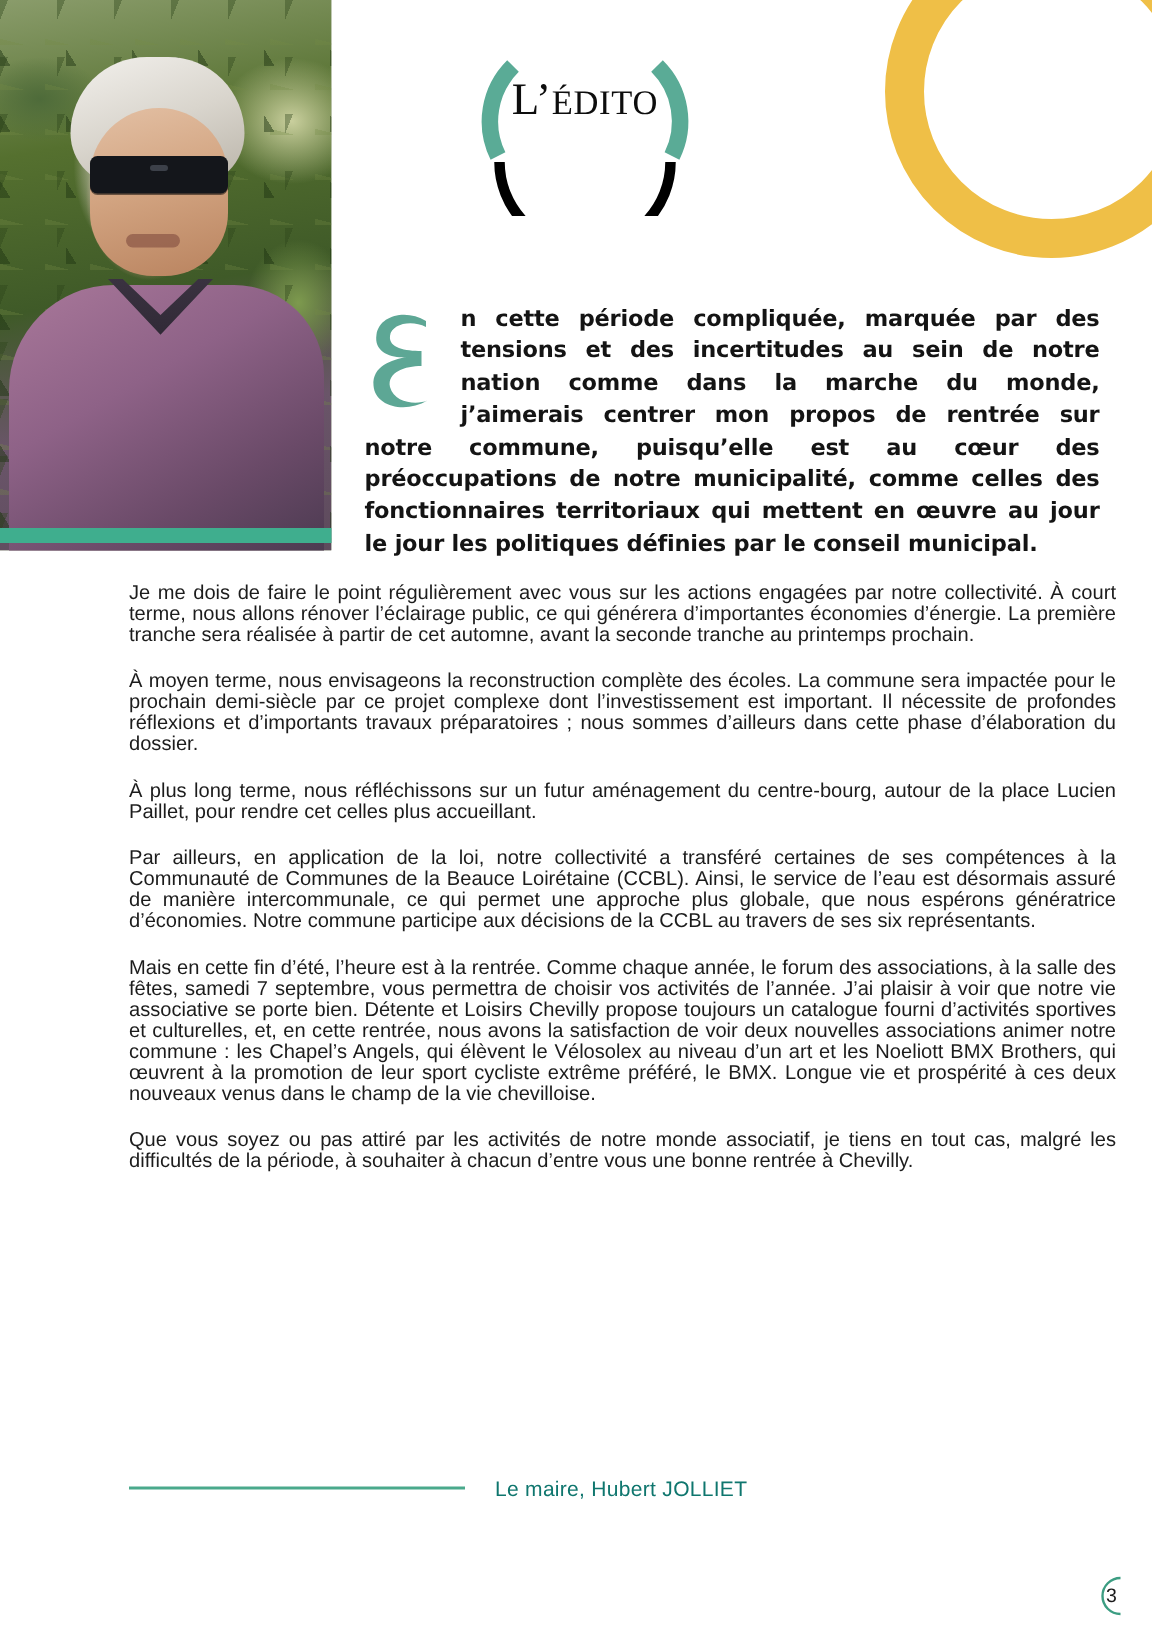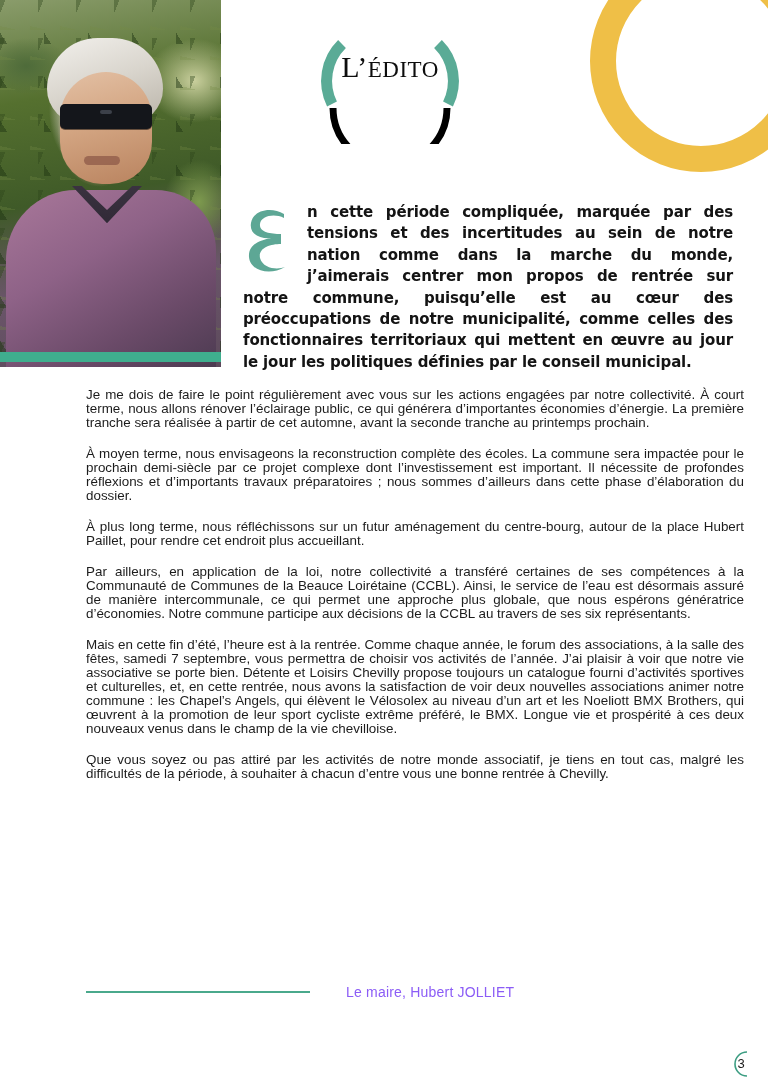--- a/index.html
+++ b/index.html
@@ -193,24 +193,24 @@
     display: flex;
     align-items: center;
   }
   .sig-rule {
     width: 224px;
     height: 1.5px;
     background: #4aa98c;
     flex: 0 0 auto;
   }
   .sig-name {
-    margin-left: 36px;
+    margin-left: 20px;
     font-family: "Liberation Sans", sans-serif;
     font-size: 14px;
-    color: #8b5cf6;
+    color: #0f766e;
     letter-spacing: .2px;
   }
 
   
   .page-badge {
     position: absolute;
     left: 726px;
     top: 1049px;
     width: 36px;
     height: 36px;
@@ -269,21 +269,21 @@
     <svg width="58" height="72" viewBox="0 0 58 72">
       <path d="M41 10 C 28 2, 10 6, 8 19 C 6 31, 18 35, 28 34 C 18 36, 5 40, 6 53 C 7 67, 27 72, 42 63
                C 35 66, 20 65, 17 54 C 15 44, 27 40, 38 40 L 38 30 C 27 30, 16 28, 17 20 C 18 12, 31 9, 41 14 Z" fill="#5da795"></path>
     </svg>
   </span><span>n cette période compliquée, marquée par des tensions et des incertitudes au sein de notre nation comme dans la marche du monde, j’aimerais centrer mon propos de rentrée sur notre commune, puisqu’elle est au cœur des préoccupations de notre municipalité, comme celles des fonctionnaires territoriaux qui mettent en œuvre au jour le jour les politiques définies par le conseil municipal.</span>
 </div>
 
 <div class="body-copy">
   <p>Je me dois de faire le point régulièrement avec vous sur les actions engagées par notre collectivité. À court terme, nous allons rénover l’éclairage public, ce qui générera d’importantes économies d’énergie. La première tranche sera réalisée à partir de cet automne, avant la seconde tranche au printemps prochain.</p>
   <p>À moyen terme, nous envisageons la reconstruction complète des écoles. La commune sera impactée pour le prochain demi-siècle par ce projet complexe dont l’investissement est important. Il nécessite de profondes réflexions et d’importants travaux préparatoires&nbsp;; nous sommes d’ailleurs dans cette phase d’élaboration du dossier.</p>
-  <p>À plus long terme, nous réfléchissons sur un futur aménagement du centre-bourg, autour de la place Hubert Paillet, pour rendre cet endroit plus accueillant.</p>
+  <p>À plus long terme, nous réfléchissons sur un futur aménagement du centre-bourg, autour de la place Lucien Paillet, pour rendre cet celles plus accueillant.</p>
   <p>Par ailleurs, en application de la loi, notre collectivité a transféré certaines de ses compétences à la Communauté de Communes de la Beauce Loirétaine (CCBL). Ainsi, le service de l’eau est désormais assuré de manière intercommunale, ce qui permet une approche plus globale, que nous espérons génératrice d’économies. Notre commune participe aux décisions de la CCBL au travers de ses six représentants.</p>
   <p>Mais en cette fin d’été, l’heure est à la rentrée. Comme chaque année, le forum des associations, à la salle des fêtes, samedi 7 septembre, vous permettra de choisir vos activités de l’année. J’ai plaisir à voir que notre vie associative se porte bien. Détente et Loisirs Chevilly propose toujours un catalogue fourni d’activités sportives et culturelles, et, en cette rentrée, nous avons la satisfaction de voir deux nouvelles associations animer notre commune&nbsp;: les Chapel’s Angels, qui élèvent le Vélosolex au niveau d’un art et les Noeliott BMX Brothers, qui œuvrent à la promotion de leur sport cycliste extrême préféré, le BMX. Longue vie et prospérité à ces deux nouveaux venus dans le champ de la vie chevilloise.</p>
   <p>Que vous soyez ou pas attiré par les activités de notre monde associatif, je tiens en tout cas, malgré les difficultés de la période, à souhaiter à chacun d’entre vous une bonne rentrée à Chevilly.</p>
 </div>
 
 <div class="sig-row">
   <div class="sig-rule"></div>
   <div class="sig-name">Le maire, Hubert JOLLIET</div>
 </div>
 

